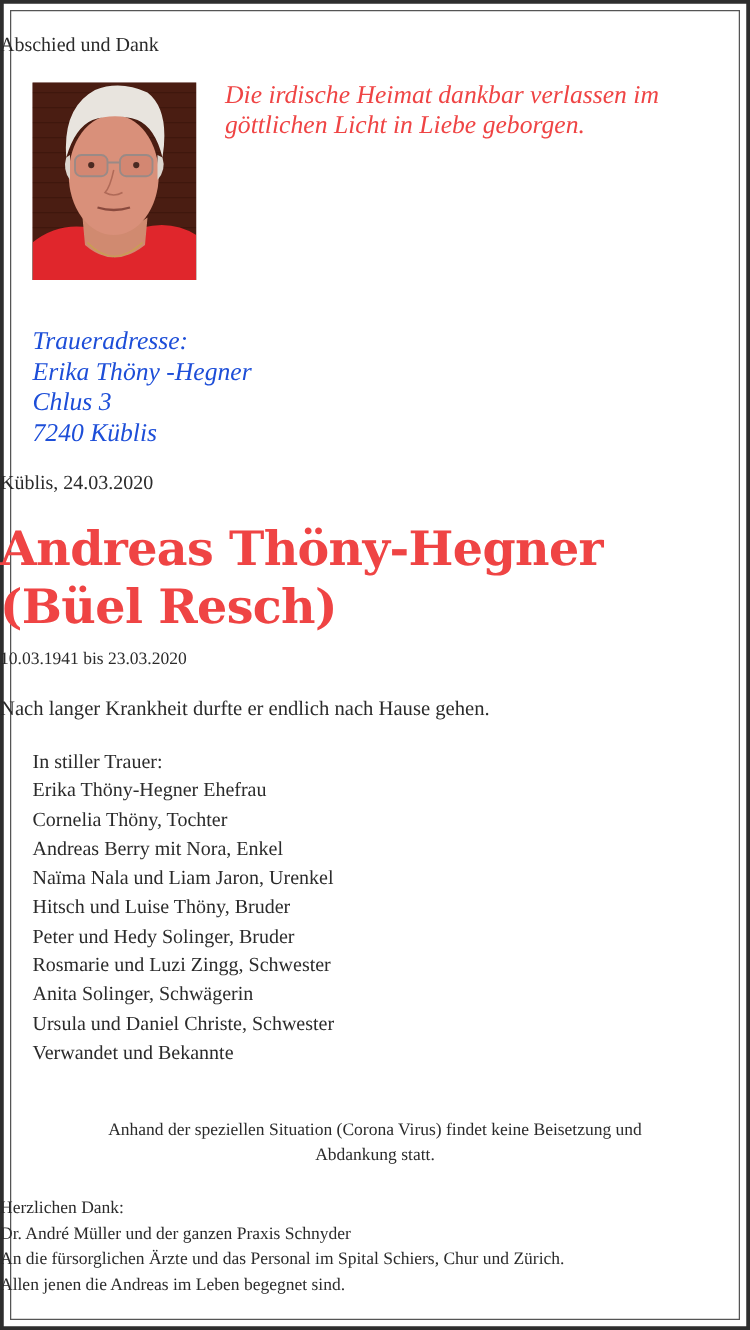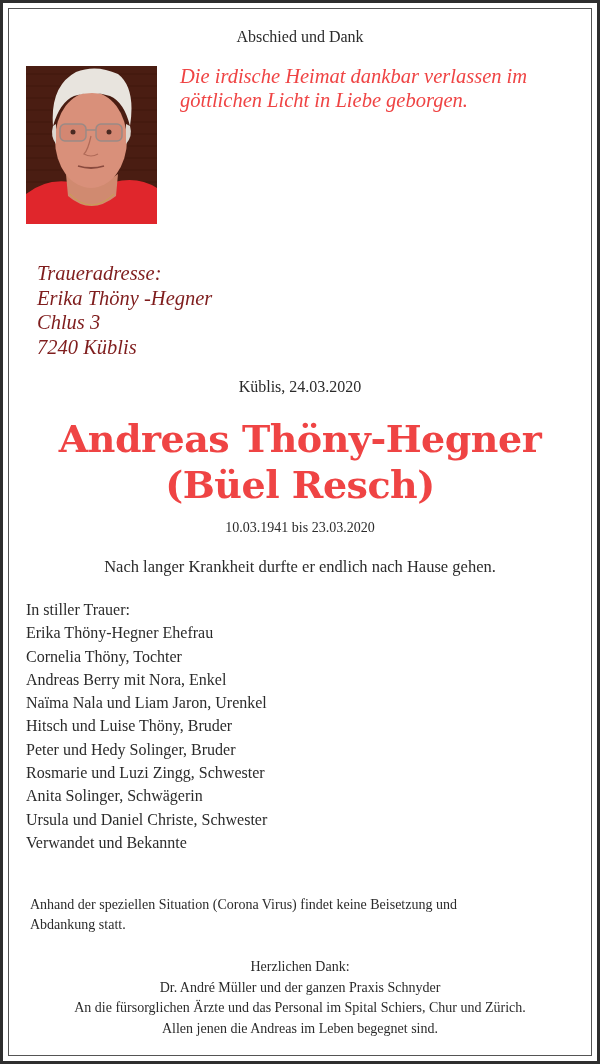--- a/index.html
+++ b/index.html
@@ -9,36 +9,36 @@
     .frame-outer {
       position: absolute; left: 0; top: 0; width: 600px; height: 1064px;
       border: 3px solid #2e2e2e; background: #ffffff;
     }
     .frame-inner {
       position: absolute; left: 5px; top: 5px; right: 5px; bottom: 5px;
       border: 1px solid #555555;
     }
 
     .abs { position: absolute; }
-    .center { left: 0; width: 600px; text-align: center; }
+    .center { left: 0; width: 600px; text-align: left; }
 
     .header-title { top: 28px; font-size: 16px; }
 
     .photo {
       left: 26px; top: 66px; width: 131px; height: 158px; overflow: hidden;
       background: #4a1d12;
     }
     .photo svg { display: block; }
 
     .quote {
       left: 180px; top: 64px; width: 395px;
       font-style: italic; font-size: 20.5px; line-height: 24px; color: #ef4444;
     }
 
-    .address { left: 37px; top: 261px; font-style: italic; font-size: 20.5px; line-height: 24.5px; color: #7f1d1d; }
+    .address { left: 26px; top: 261px; font-style: italic; font-size: 20.5px; line-height: 24.5px; color: #1d4ed8; }
 
     .place-date { top: 378px; font-size: 16px; }
 
     .name {
       top: 416px; font-family: "DejaVu Serif", serif; font-weight: bold;
       font-size: 38px; line-height: 46px; color: #ef4444; letter-spacing: -0.5px;
     }
     .lifespan { top: 520px; font-size: 14px; }
 
     .intro { top: 557px; font-size: 16.5px; }
@@ -128,21 +128,21 @@
   <div>Andreas Berry mit Nora, Enkel</div>
   <div>Naïma Nala und Liam Jaron, Urenkel</div>
   <div>Hitsch und Luise Thöny, Bruder</div>
   <div>Peter und Hedy Solinger, Bruder</div>
   <div>Rosmarie und Luzi Zingg, Schwester</div>
   <div>Anita Solinger, Schwägerin</div>
   <div>Ursula und Daniel Christe, Schwester</div>
   <div>Verwandet und Bekannte</div>
 </div>
 
-<div class="abs notice" style="text-align:left;">
+<div class="abs notice" style="text-align:center;">
   <div>Anhand der speziellen Situation (Corona Virus) findet keine Beisetzung und</div>
   <div>Abdankung statt.</div>
 </div>
 
 <div class="abs center thanks">
   <div>Herzlichen Dank:</div>
   <div>Dr. André Müller und der ganzen Praxis Schnyder</div>
   <div>An die fürsorglichen Ärzte und das Personal im Spital Schiers, Chur und Zürich.</div>
   <div>Allen jenen die Andreas im Leben begegnet sind.</div>
 </div>

